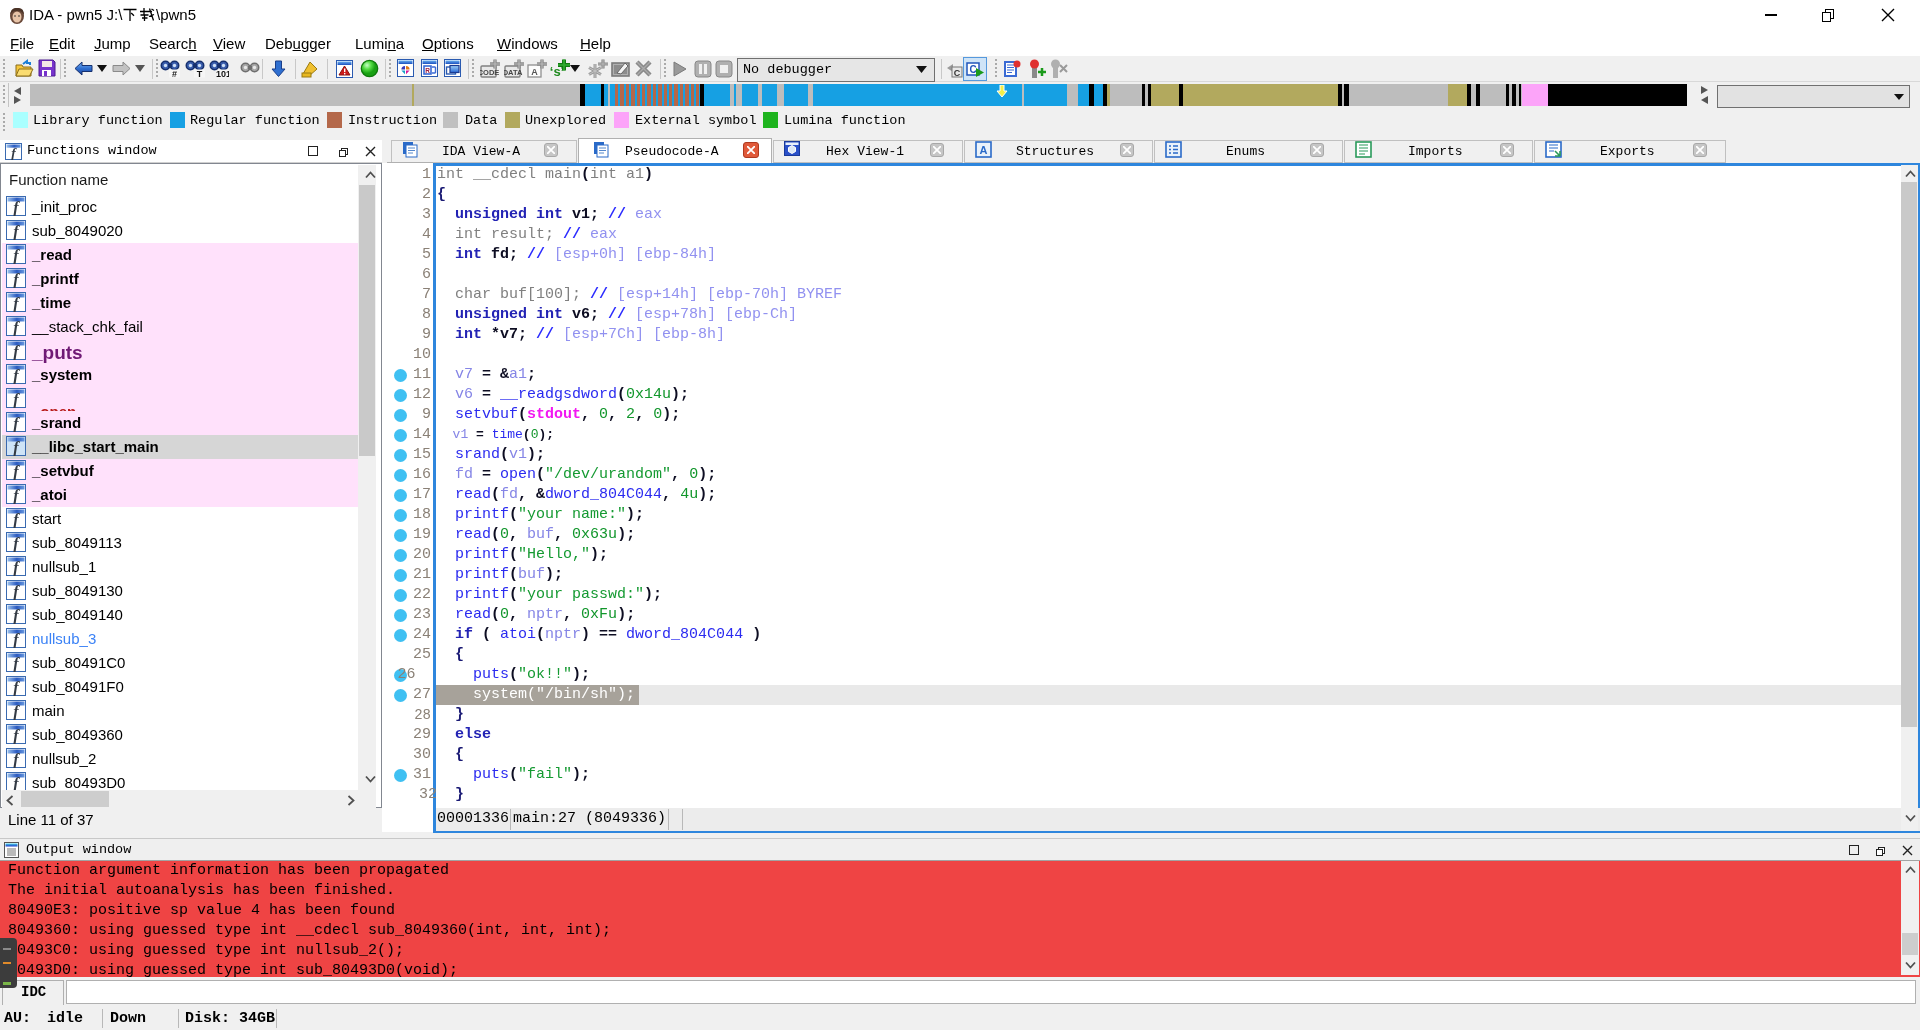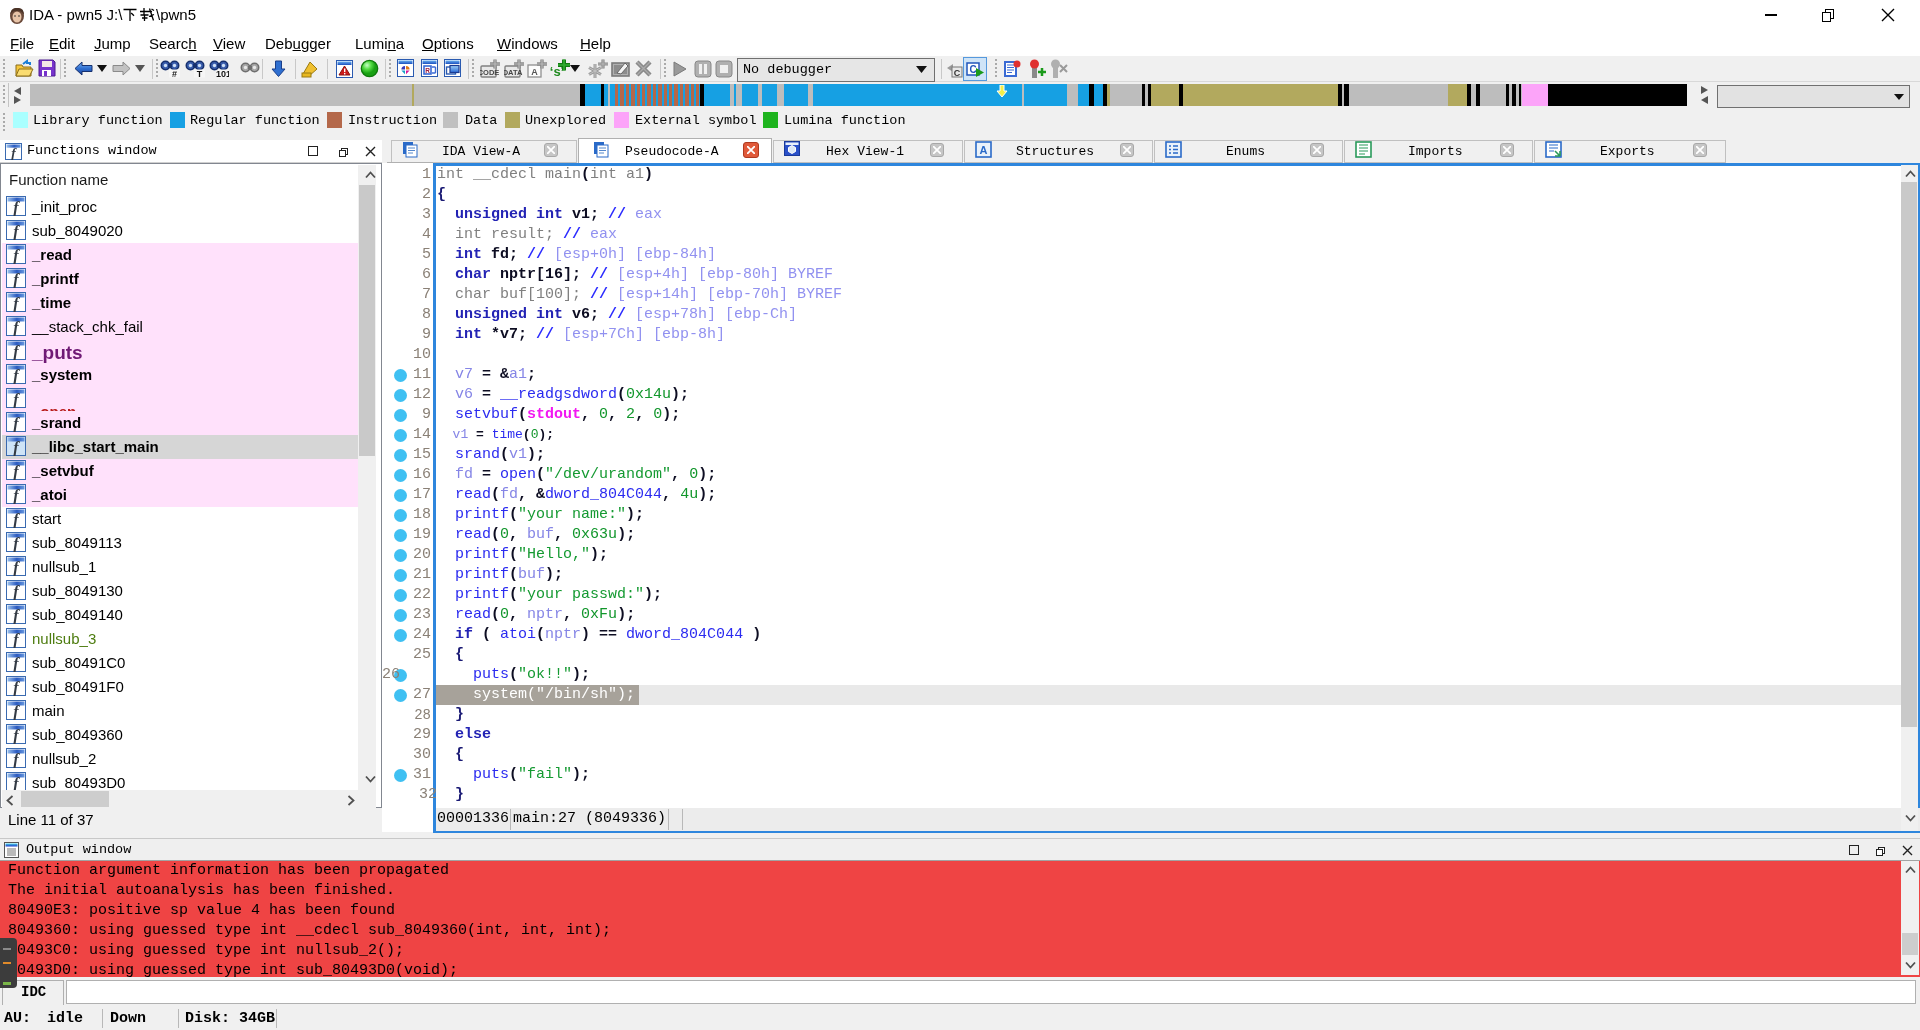--- a/index.html
+++ b/index.html
@@ -687,21 +687,21 @@
             <linearGradient id="tb463" x1="0" y1="0" x2="1" y2="0">
               <stop offset="0" stop-color="#9cc2ee"></stop>
               <stop offset="0.55" stop-color="#2a5ac0"></stop>
               <stop offset="1" stop-color="#6a9ae0"></stop>
             </linearGradient>
           </defs>
 <rect x="0.5" y="0.5" width="19" height="19" fill="#fff" stroke="#3a6ab0"></rect>
 <rect x="1.5" y="1.5" width="17" height="4" fill="url(#tb463)"></rect>
 <text x="10" y="16.5" font-size="16" font-style="italic" font-weight="bold" fill="#333a44" text-anchor="middle" font-family="Liberation Serif">f</text>
 </svg>
-<span class="abs" style="left:30px;top:3px;font-size:15px;color:#4d7c0f;text-align:right;">nullsub_3</span>
+<span class="abs" style="left:30px;top:3px;font-size:15px;color:#3b82f6;text-align:right;">nullsub_3</span>
 </div>
 <div class="abs" style="left:1px;top:487px;width:356px;height:24px;background:#fff">
 <svg class="abs" style="left:4px;top:1px" width="20" height="20" viewBox="0 0 20 20">
 <defs>
             <linearGradient id="tb487" x1="0" y1="0" x2="1" y2="0">
               <stop offset="0" stop-color="#9cc2ee"></stop>
               <stop offset="0.55" stop-color="#2a5ac0"></stop>
               <stop offset="1" stop-color="#6a9ae0"></stop>
             </linearGradient>
           </defs>
@@ -892,21 +892,20 @@
 <span class="abs mono" style="left:55px;top:2px;font-size:15px;line-height:20px;white-space:pre"><span class="g">int __cdecl main</span><span class="p">(</span><span class="g">int a1</span><span class="p">)</span></span>
 <span class="abs mono" style="left:0;top:22px;width:49px;text-align:right;font-size:15px;line-height:20px;color:#8a8076">2</span>
 <span class="abs mono" style="left:55px;top:22px;font-size:15px;line-height:20px;white-space:pre"><span class="b">{</span></span>
 <span class="abs mono" style="left:0;top:42px;width:49px;text-align:right;font-size:15px;line-height:20px;color:#8a8076">3</span>
 <span class="abs mono" style="left:55px;top:42px;font-size:15px;line-height:20px;white-space:pre">&nbsp;&nbsp;<span class="k">unsigned int</span><span class="p"> v1; </span><span class="cm">// </span><span class="c">eax</span></span>
 <span class="abs mono" style="left:0;top:62px;width:49px;text-align:right;font-size:15px;line-height:20px;color:#8a8076">4</span>
 <span class="abs mono" style="left:55px;top:62px;font-size:15px;line-height:20px;white-space:pre"><span class="g">&nbsp;&nbsp;int result; </span><span class="cm">// </span><span class="c">eax</span></span>
 <span class="abs mono" style="left:0;top:82px;width:49px;text-align:right;font-size:15px;line-height:20px;color:#8a8076">5</span>
 <span class="abs mono" style="left:55px;top:82px;font-size:15px;line-height:20px;white-space:pre">&nbsp;&nbsp;<span class="k">int</span><span class="p"> fd; </span><span class="cm">// </span><span class="c">[esp+0h] [ebp-84h]</span></span>
 <span class="abs mono" style="left:0;top:102px;width:49px;text-align:right;font-size:15px;line-height:20px;color:#8a8076">6</span>
-<span class="abs mono" style="left:55px;top:102px;font-size:15px;line-height:20px;white-space:pre">&nbsp;&nbsp;<span class="k">char</span><span class="p"> nptr[16]; </span><span class="cm">// </span><span class="c">[esp+4h] [ebp-80h] BYREF</span></span>
 <span class="abs mono" style="left:0;top:122px;width:49px;text-align:right;font-size:15px;line-height:20px;color:#8a8076">7</span>
 <span class="abs mono" style="left:55px;top:122px;font-size:15px;line-height:20px;white-space:pre"><span class="g">&nbsp;&nbsp;char buf[100]; </span><span class="cm">// </span><span class="c">[esp+14h] [ebp-70h] BYREF</span></span>
 <span class="abs mono" style="left:0;top:142px;width:49px;text-align:right;font-size:15px;line-height:20px;color:#8a8076">8</span>
 <span class="abs mono" style="left:55px;top:142px;font-size:15px;line-height:20px;white-space:pre">&nbsp;&nbsp;<span class="k">unsigned int</span><span class="p"> v6; </span><span class="cm">// </span><span class="c">[esp+78h] [ebp-Ch]</span></span>
 <span class="abs mono" style="left:0;top:162px;width:49px;text-align:right;font-size:15px;line-height:20px;color:#8a8076">9</span>
 <span class="abs mono" style="left:55px;top:162px;font-size:15px;line-height:20px;white-space:pre">&nbsp;&nbsp;<span class="k">int</span><span class="p"> *v7; </span><span class="cm">// </span><span class="c">[esp+7Ch] [ebp-8h]</span></span>
 <span class="abs mono" style="left:0;top:182px;width:49px;text-align:right;font-size:15px;line-height:20px;color:#8a8076">10</span>
 <div class="abs" style="left:11.5px;top:205.5px;width:13px;height:13px;border-radius:50%;background:#3fc0f2"></div>
 <span class="abs mono" style="left:0;top:202px;width:49px;text-align:right;font-size:15px;line-height:20px;color:#8a8076">11</span>
 <span class="abs mono" style="left:55px;top:202px;font-size:15px;line-height:20px;white-space:pre">&nbsp;&nbsp;<span class="v">v7</span><span class="p"> = &amp;</span><span class="v">a1</span><span class="p">;</span></span>
@@ -945,21 +944,21 @@
 <span class="abs mono" style="left:55px;top:422px;font-size:15px;line-height:20px;white-space:pre">&nbsp;&nbsp;<span class="f">printf</span><span class="p">(</span><span class="s">"your passwd:"</span><span class="p">);</span></span>
 <div class="abs" style="left:11.5px;top:445.5px;width:13px;height:13px;border-radius:50%;background:#3fc0f2"></div>
 <span class="abs mono" style="left:0;top:442px;width:49px;text-align:right;font-size:15px;line-height:20px;color:#8a8076">23</span>
 <span class="abs mono" style="left:55px;top:442px;font-size:15px;line-height:20px;white-space:pre">&nbsp;&nbsp;<span class="f">read</span><span class="p">(</span><span class="n">0</span><span class="p">, </span><span class="v">nptr</span><span class="p">, </span><span class="n">0xFu</span><span class="p">);</span></span>
 <div class="abs" style="left:11.5px;top:465.5px;width:13px;height:13px;border-radius:50%;background:#3fc0f2"></div>
 <span class="abs mono" style="left:0;top:462px;width:49px;text-align:right;font-size:15px;line-height:20px;color:#8a8076">24</span>
 <span class="abs mono" style="left:55px;top:462px;font-size:15px;line-height:20px;white-space:pre">&nbsp;&nbsp;<span class="k">if</span><span class="p"> ( </span><span class="f">atoi</span><span class="p">(</span><span class="v">nptr</span><span class="p">) == </span><span class="f">dword_804C044</span><span class="p"> )</span></span>
 <span class="abs mono" style="left:0;top:482px;width:49px;text-align:right;font-size:15px;line-height:20px;color:#8a8076">25</span>
 <span class="abs mono" style="left:55px;top:482px;font-size:15px;line-height:20px;white-space:pre">&nbsp;&nbsp;<span class="b">{</span></span>
 <div class="abs" style="left:11.5px;top:505.5px;width:13px;height:13px;border-radius:50%;background:#3fc0f2"></div>
-<span class="abs mono" style="left:0;top:502px;width:49px;text-align:left;font-size:15px;line-height:20px;color:#8a8076">26</span>
+<span class="abs mono" style="left:0;top:502px;width:49px;text-align:center;font-size:15px;line-height:20px;color:#8a8076">26</span>
 <span class="abs mono" style="left:55px;top:502px;font-size:15px;line-height:20px;white-space:pre">&nbsp;&nbsp;&nbsp;&nbsp;<span class="f">puts</span><span class="p">(</span><span class="s">"ok!!"</span><span class="p">);</span></span>
 <div class="abs" style="left:11.5px;top:525.5px;width:13px;height:13px;border-radius:50%;background:#3fc0f2"></div>
 <span class="abs mono" style="left:0;top:522px;width:49px;text-align:right;font-size:15px;line-height:20px;color:#8a8076">27</span>
 <div class="abs" style="left:53.5px;top:522px;width:1482px;height:20px;background:#e9e9e9"></div>
 <div class="abs" style="left:53.5px;top:522px;width:203px;height:20px;background:#a7a29a"></div>
 <span class="abs mono" style="left:55px;top:522px;font-size:15px;line-height:20px;color:#fff;white-space:pre">    system("/bin/sh");</span>
 <span class="abs mono" style="left:0;top:542px;width:49px;text-align:right;font-size:14px;line-height:20px;color:#8a8076">28</span>
 <span class="abs mono" style="left:55px;top:542px;font-size:15px;line-height:20px;white-space:pre">&nbsp;&nbsp;<span class="b">}</span></span>
 <span class="abs mono" style="left:0;top:562px;width:49px;text-align:right;font-size:15px;line-height:20px;color:#8a8076">29</span>
 <span class="abs mono" style="left:55px;top:562px;font-size:15px;line-height:20px;white-space:pre">&nbsp;&nbsp;<span class="k">else</span></span>

